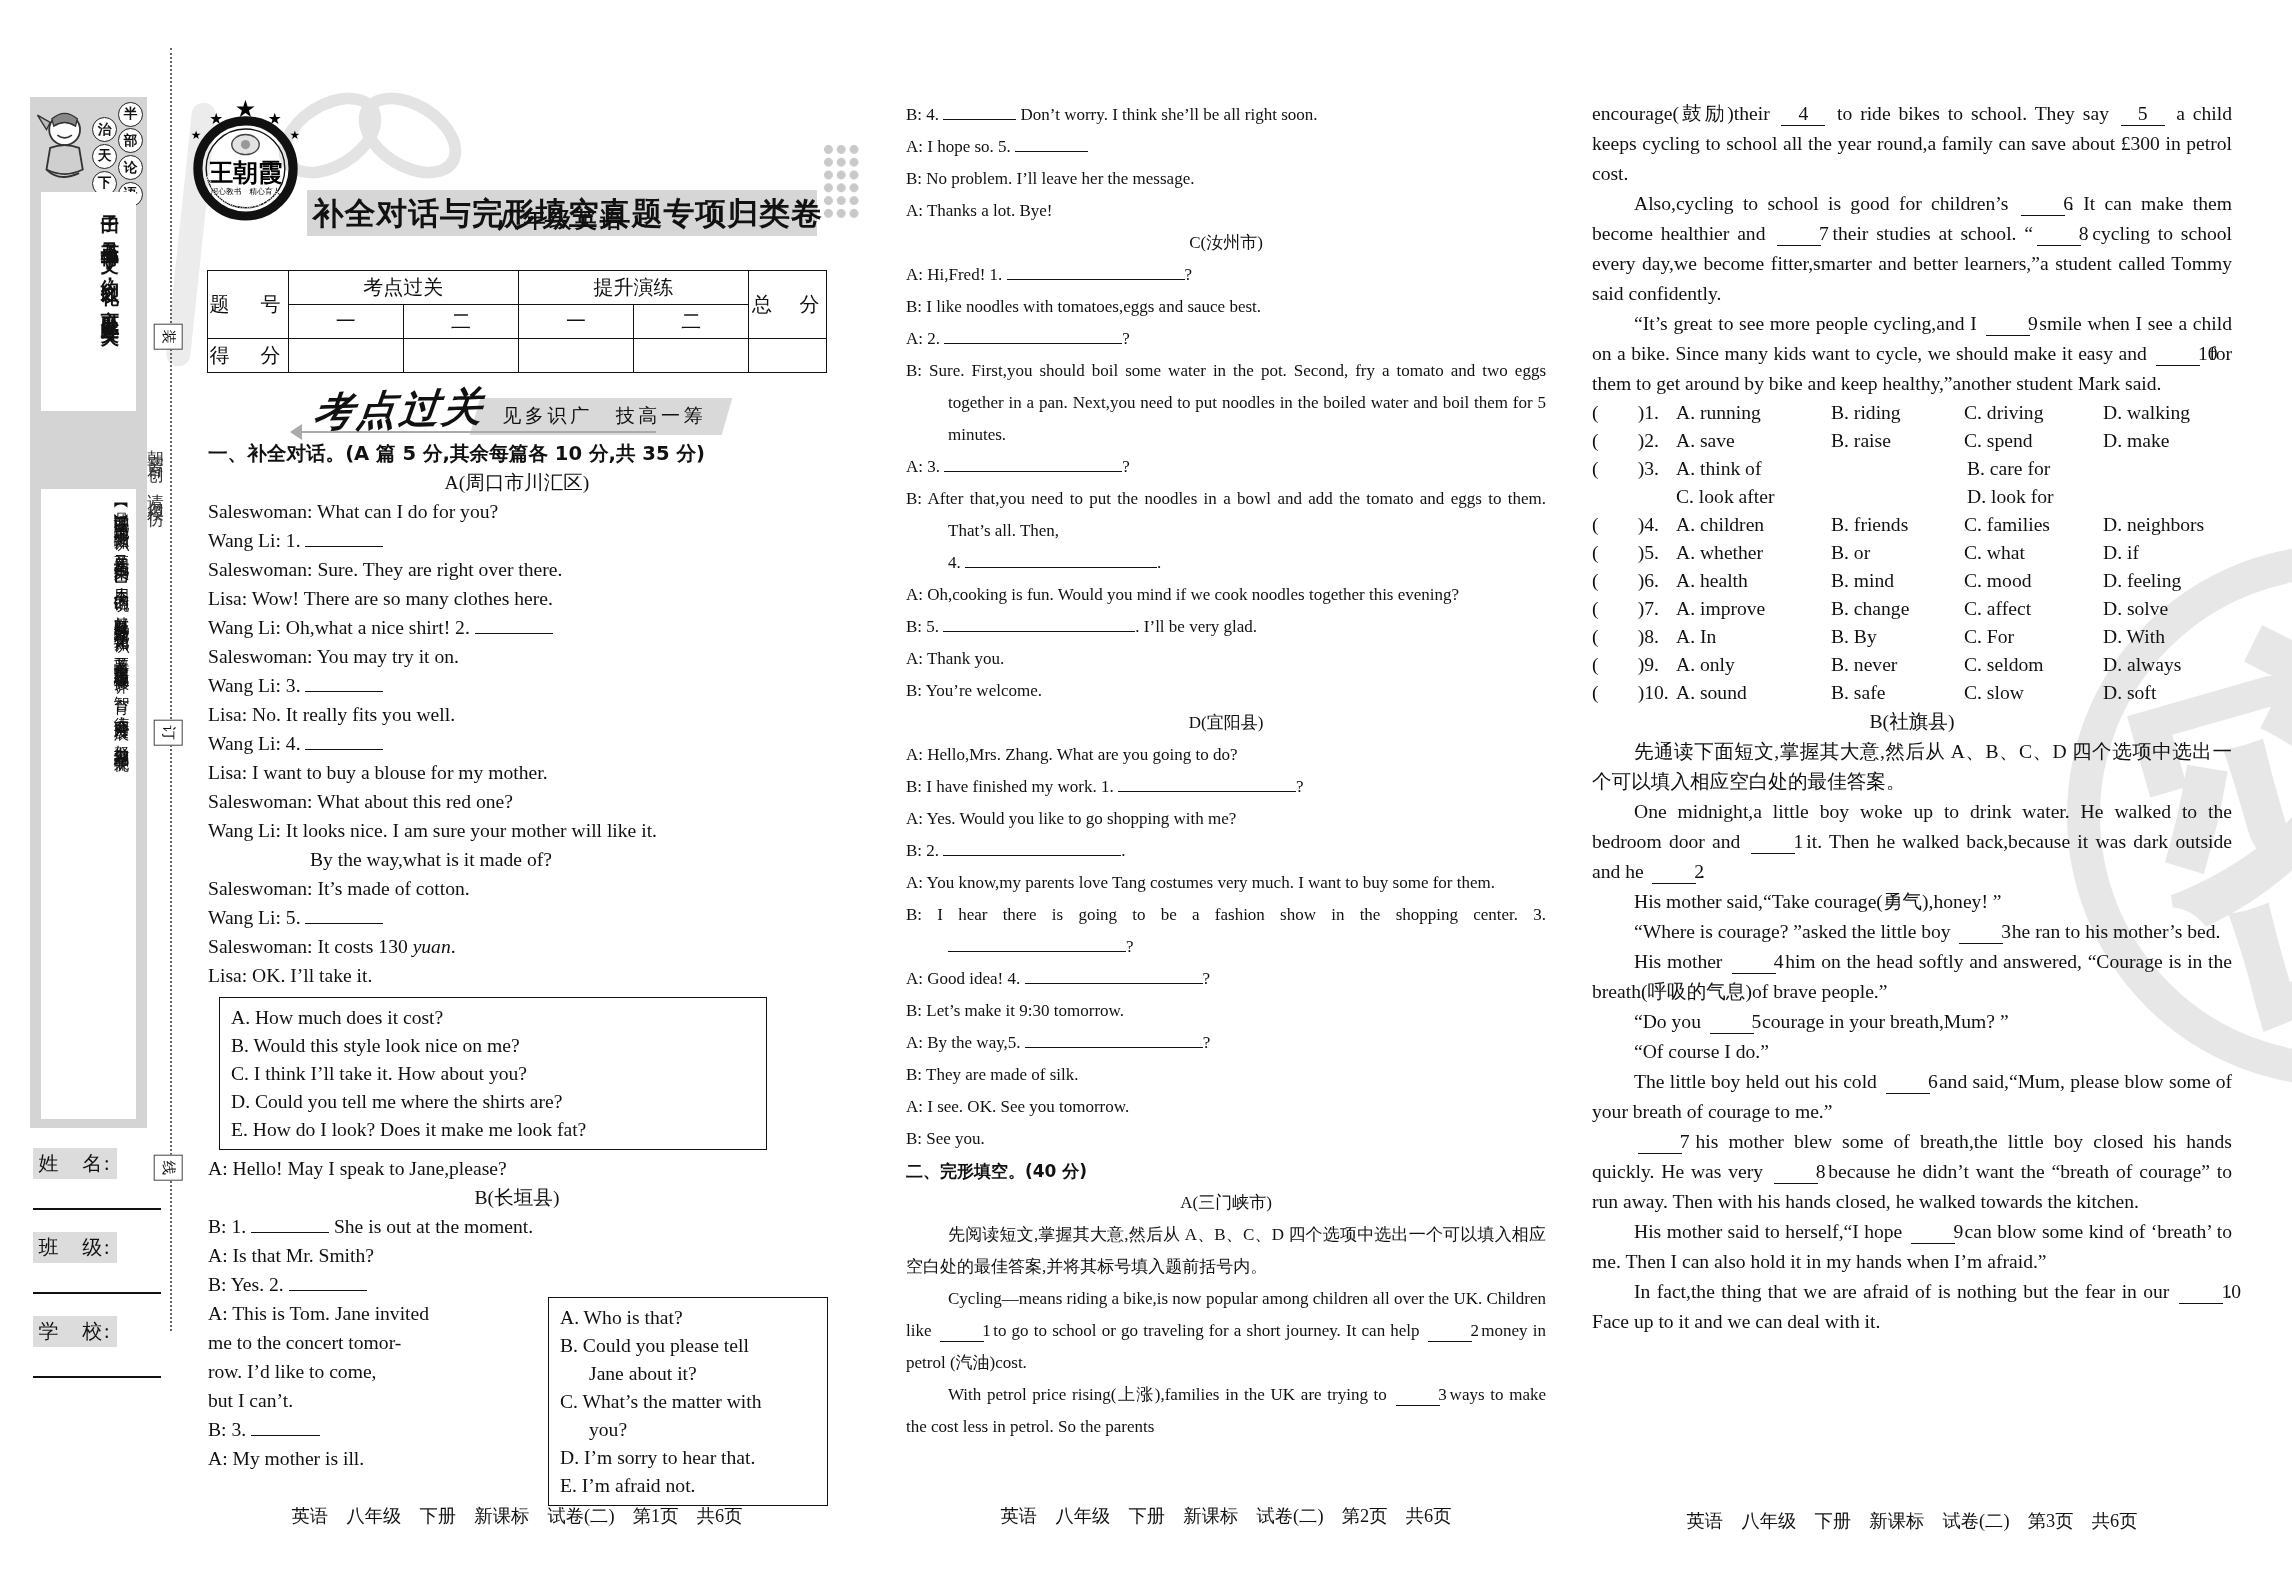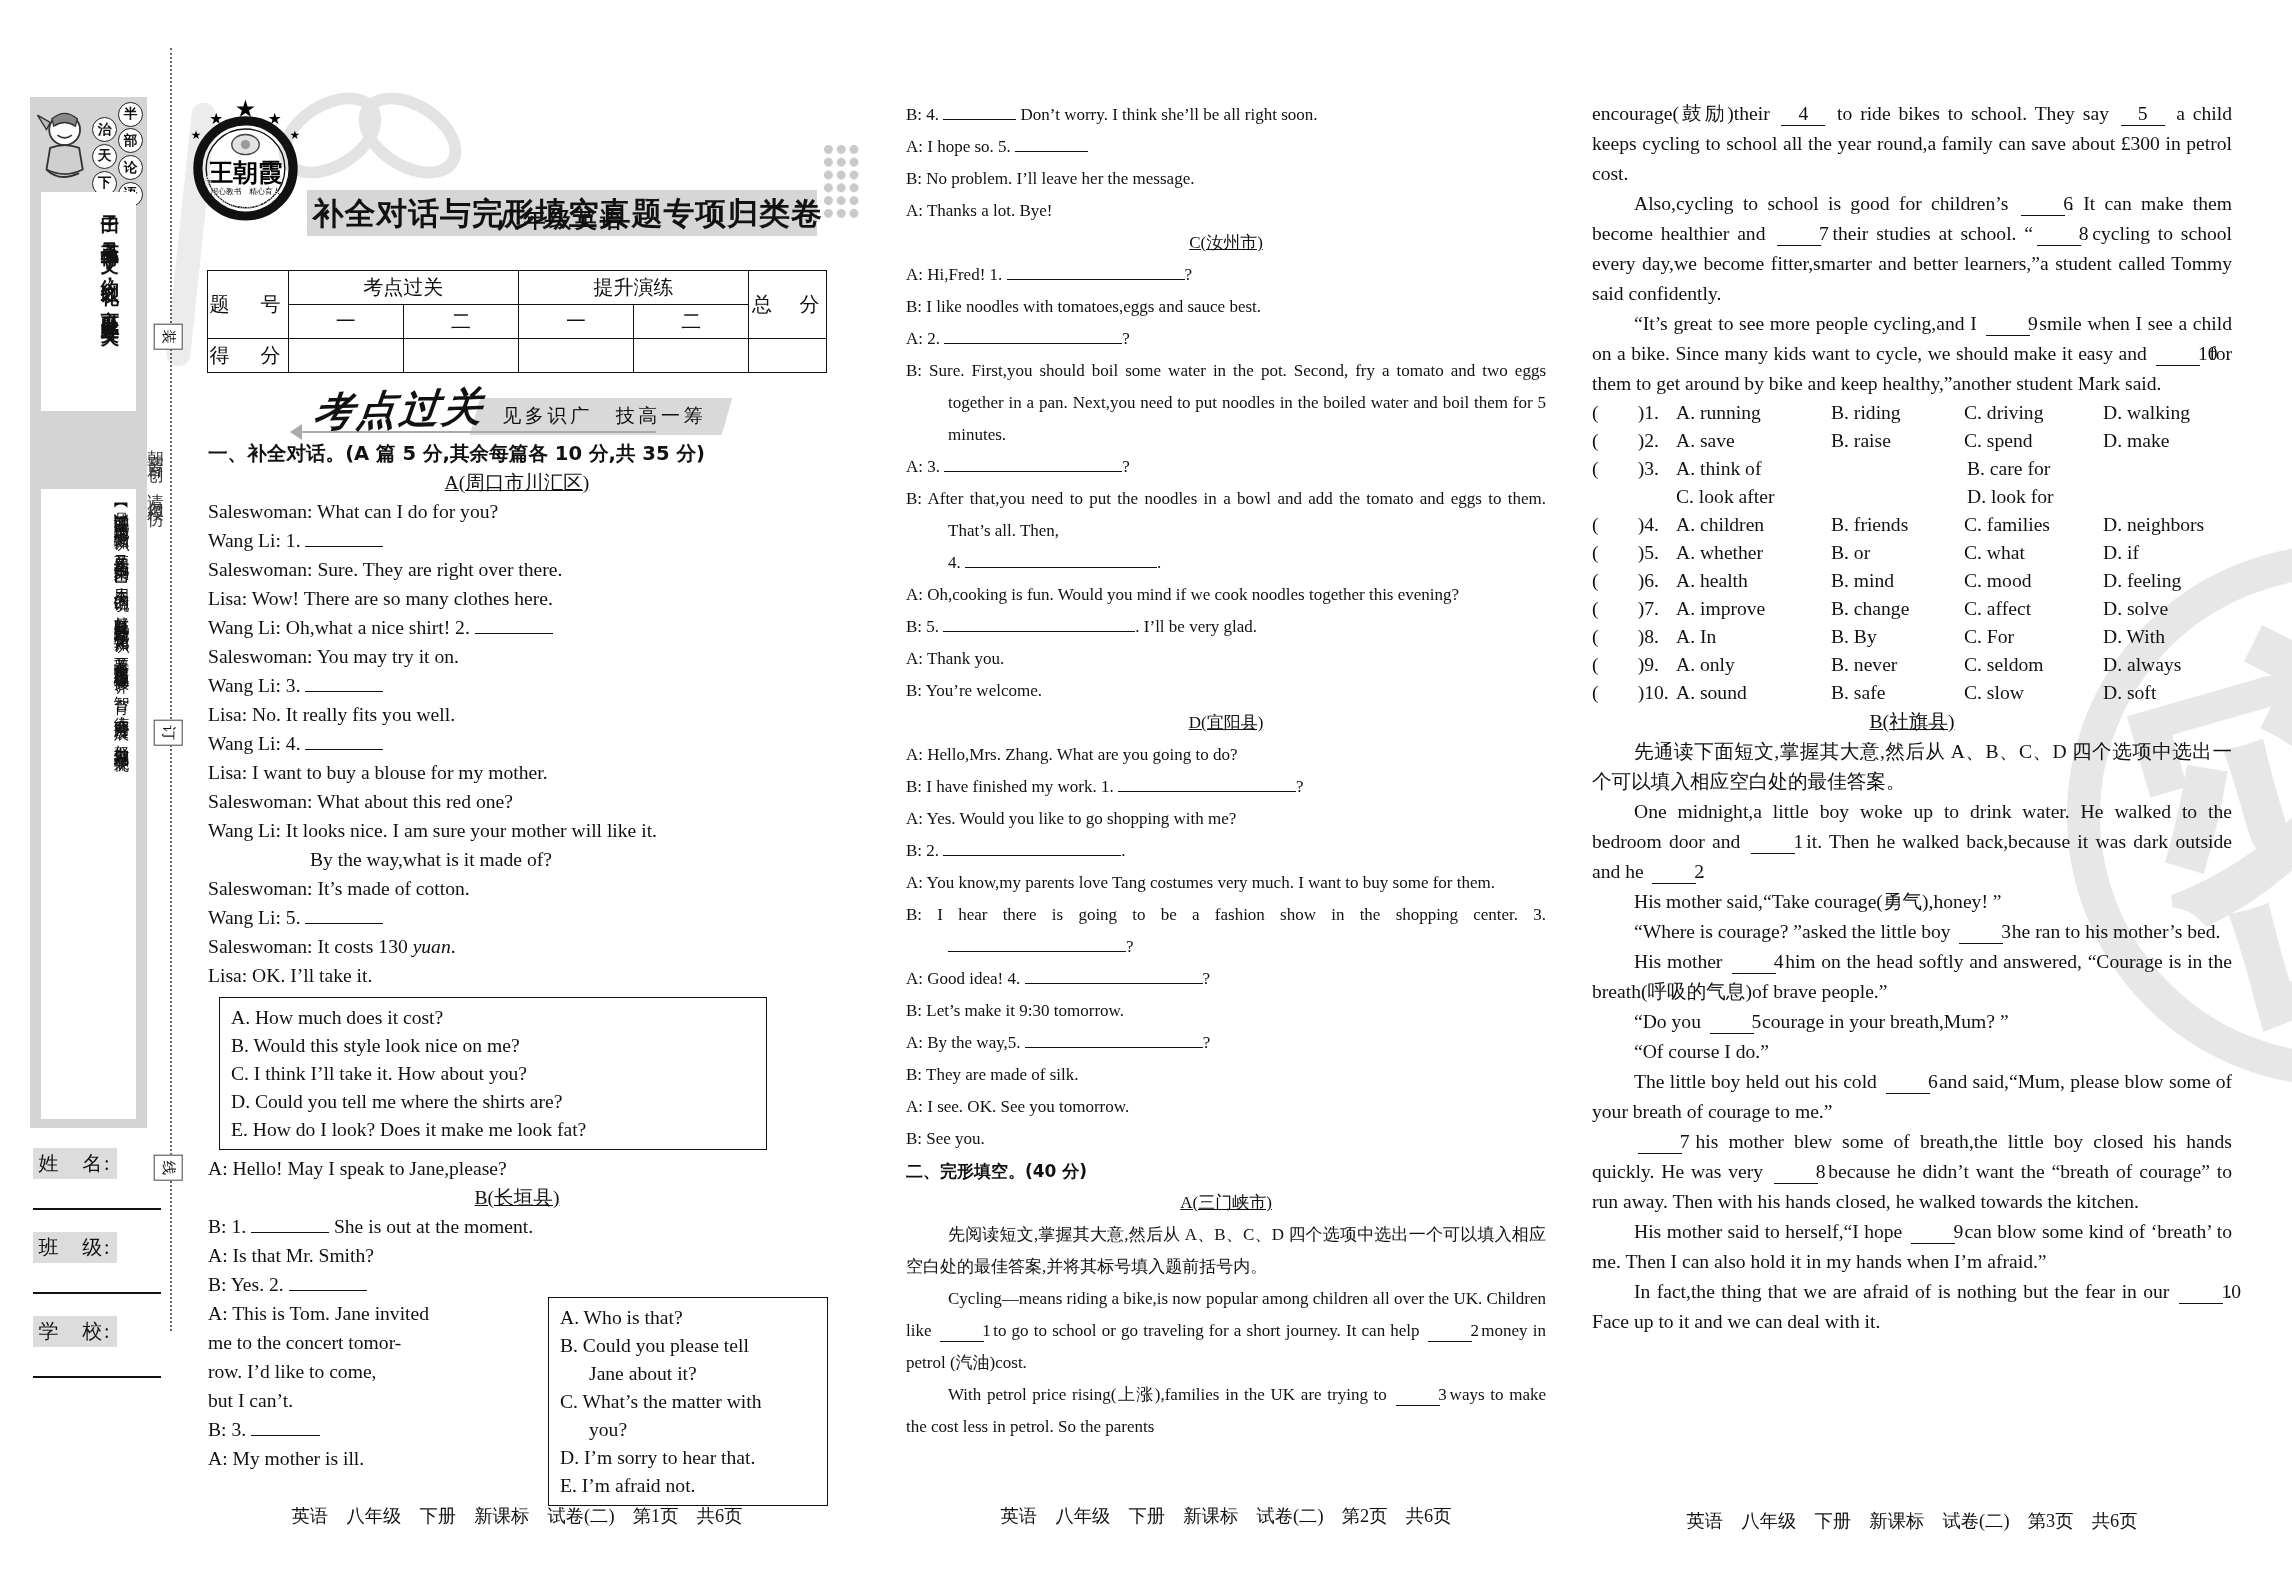--- a/index.html
+++ b/index.html
@@ -67,21 +67,21 @@
   .banner-arrow{position:absolute;left:298px;top:431px;width:358px;border-top:2.7px solid #aaa;z-index:1;}
   .banner-arrow:before{content:"";position:absolute;left:-16.4px;top:-9.1px;border:8.2px solid rgba(0,0,0,0);
                        border-right:12.8px solid #aaa;}
   
   .col{position:absolute;z-index:2;}
   .col1{left:208px;top:439px;width:618px;font-size:19.6px;line-height:29px;}
   .col2{left:906px;top:99px;width:640px;font-size:17px;line-height:32px;}
   .col3{left:1592px;top:99px;width:640px;font-size:19.6px;line-height:30px;}
   .line{white-space:normal;}
   .line.h{font-family:"DejaVu Sans",sans-serif;font-weight:bold;}
-  .line.c{text-align:center;text-decoration:underline;}
+  .line.c{text-align:center;}
   .line.d{padding-left:42px;text-indent:-42px;text-align:justify;}
   .line.dc{padding-left:102px;}
   .line.dc2{padding-left:42px;}
   .line.p{text-indent:42px;text-align:justify;}
   .line.p0{text-align:justify;}
   .bl{display:inline-block;border-bottom:1.8px solid #111;height:0.95em;vertical-align:baseline;}
   .nb{display:inline-block;border-bottom:1.8px solid #111;width:44px;text-align:center;margin:0 3.7px;
       line-height:1.05;padding-bottom:0.9px;}
   .line.o,.line.o2{display:grid;line-height:28px;}
   .line.o{grid-template-columns:84px 155px 133px 139px 1fr;}

